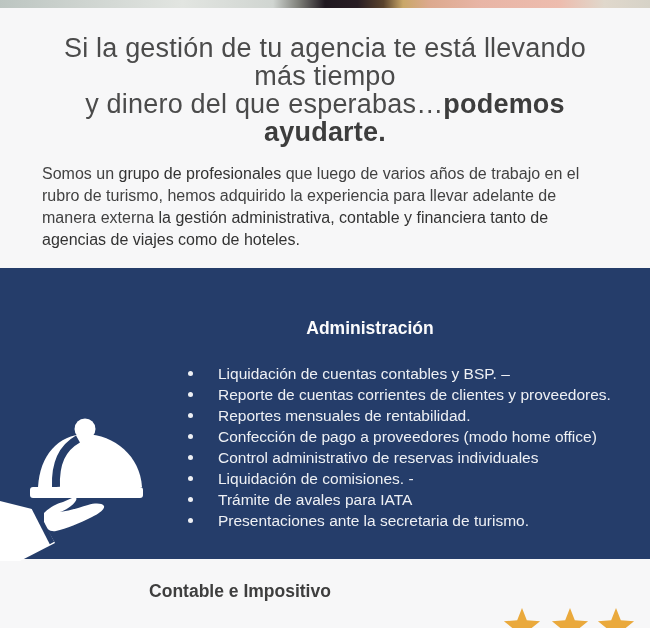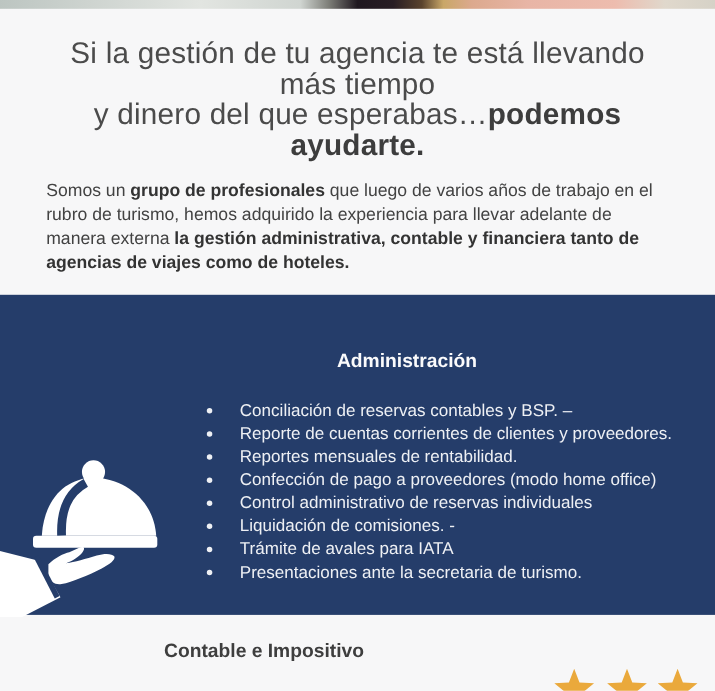--- a/index.html
+++ b/index.html
@@ -27,21 +27,21 @@
   .intro-heading {
     margin:0; text-align:center;
     font-size:27px; line-height:28px; font-weight:400;
     color:#4b4b4b; letter-spacing:0.2px;
   }
   .intro-heading b { font-weight:700; color:#3d3d3d; }
   .intro-paragraph {
     margin:17px 0 0;
     font-size:16px; line-height:22px; color:#424242;
   }
-  .intro-paragraph b { font-weight:700; color:#333; }
+  .intro-paragraph b { font-weight:400; color:#333; }
 
   
   .admin {
     margin-top:17px; background:#253d6a; height:291px;
     position:relative; color:#eef0f4;
   }
   .admin-title {
     margin:0 0 0 90px; padding-top:50px; text-align:center;
     font-size:17.5px; font-weight:700; color:#fbfbfc;
   }
@@ -84,21 +84,21 @@
     <span>y dinero del que esperabas…</span><b>podemos ayudarte.</b>
   </h1>
   <p class="intro-paragraph"><span>Somos un </span><b>grupo de profesionales</b><span> que luego de varios años de trabajo en el rubro de turismo, hemos adquirido la experiencia para llevar adelante de manera externa </span><b>la gestión administrativa, contable y financiera tanto de agencias de viajes como de hoteles.</b>
   </p>
 </div>
 
 <div class="admin">
   <h2 class="admin-title">Administración</h2>
 
   <ul class="admin-list">
-    <li>Conciliación de reservas contables y BSP. –</li>
+    <li>Liquidación de cuentas contables y BSP. –</li>
     <li>Reporte de cuentas corrientes de clientes y proveedores.</li>
     <li>Reportes mensuales de rentabilidad.</li>
     <li>Confección de pago a proveedores (modo home office)</li>
     <li>Control administrativo de reservas individuales</li>
     <li>Liquidación de comisiones. -</li>
     <li>Trámite de avales para IATA</li>
     <li>Presentaciones ante la secretaria de turismo.</li>
   </ul>
 
   <div class="admin-icon">

